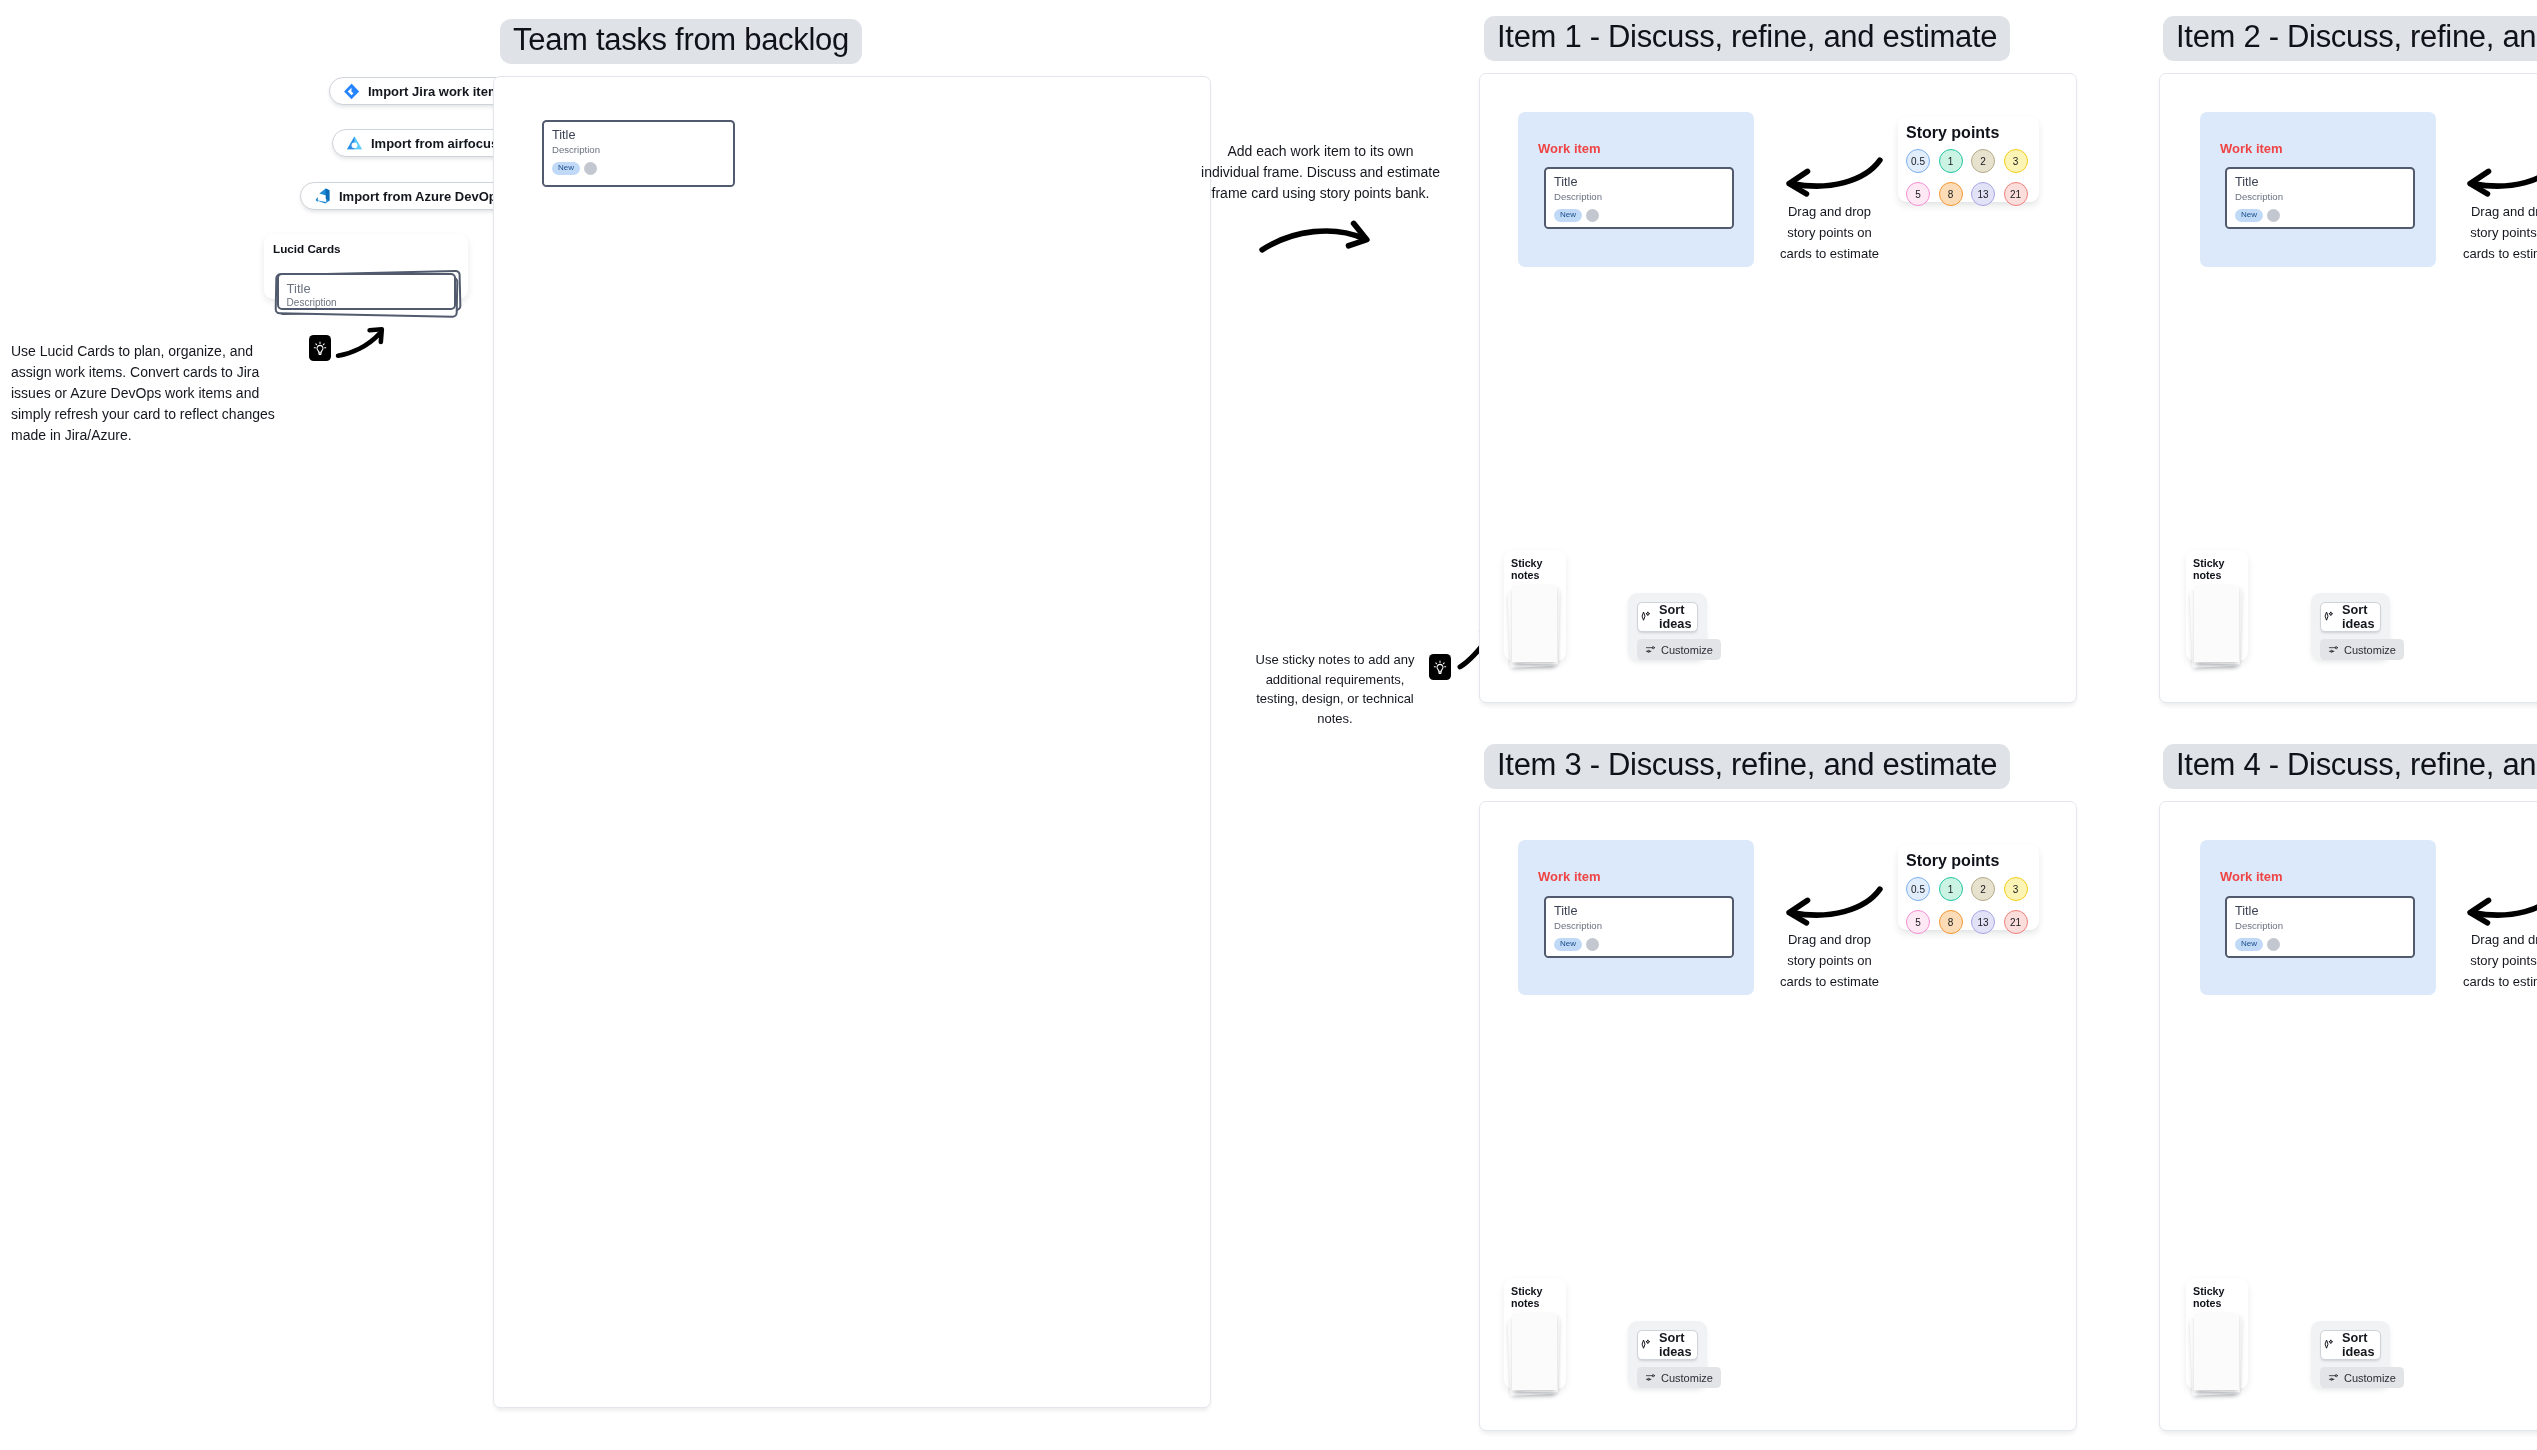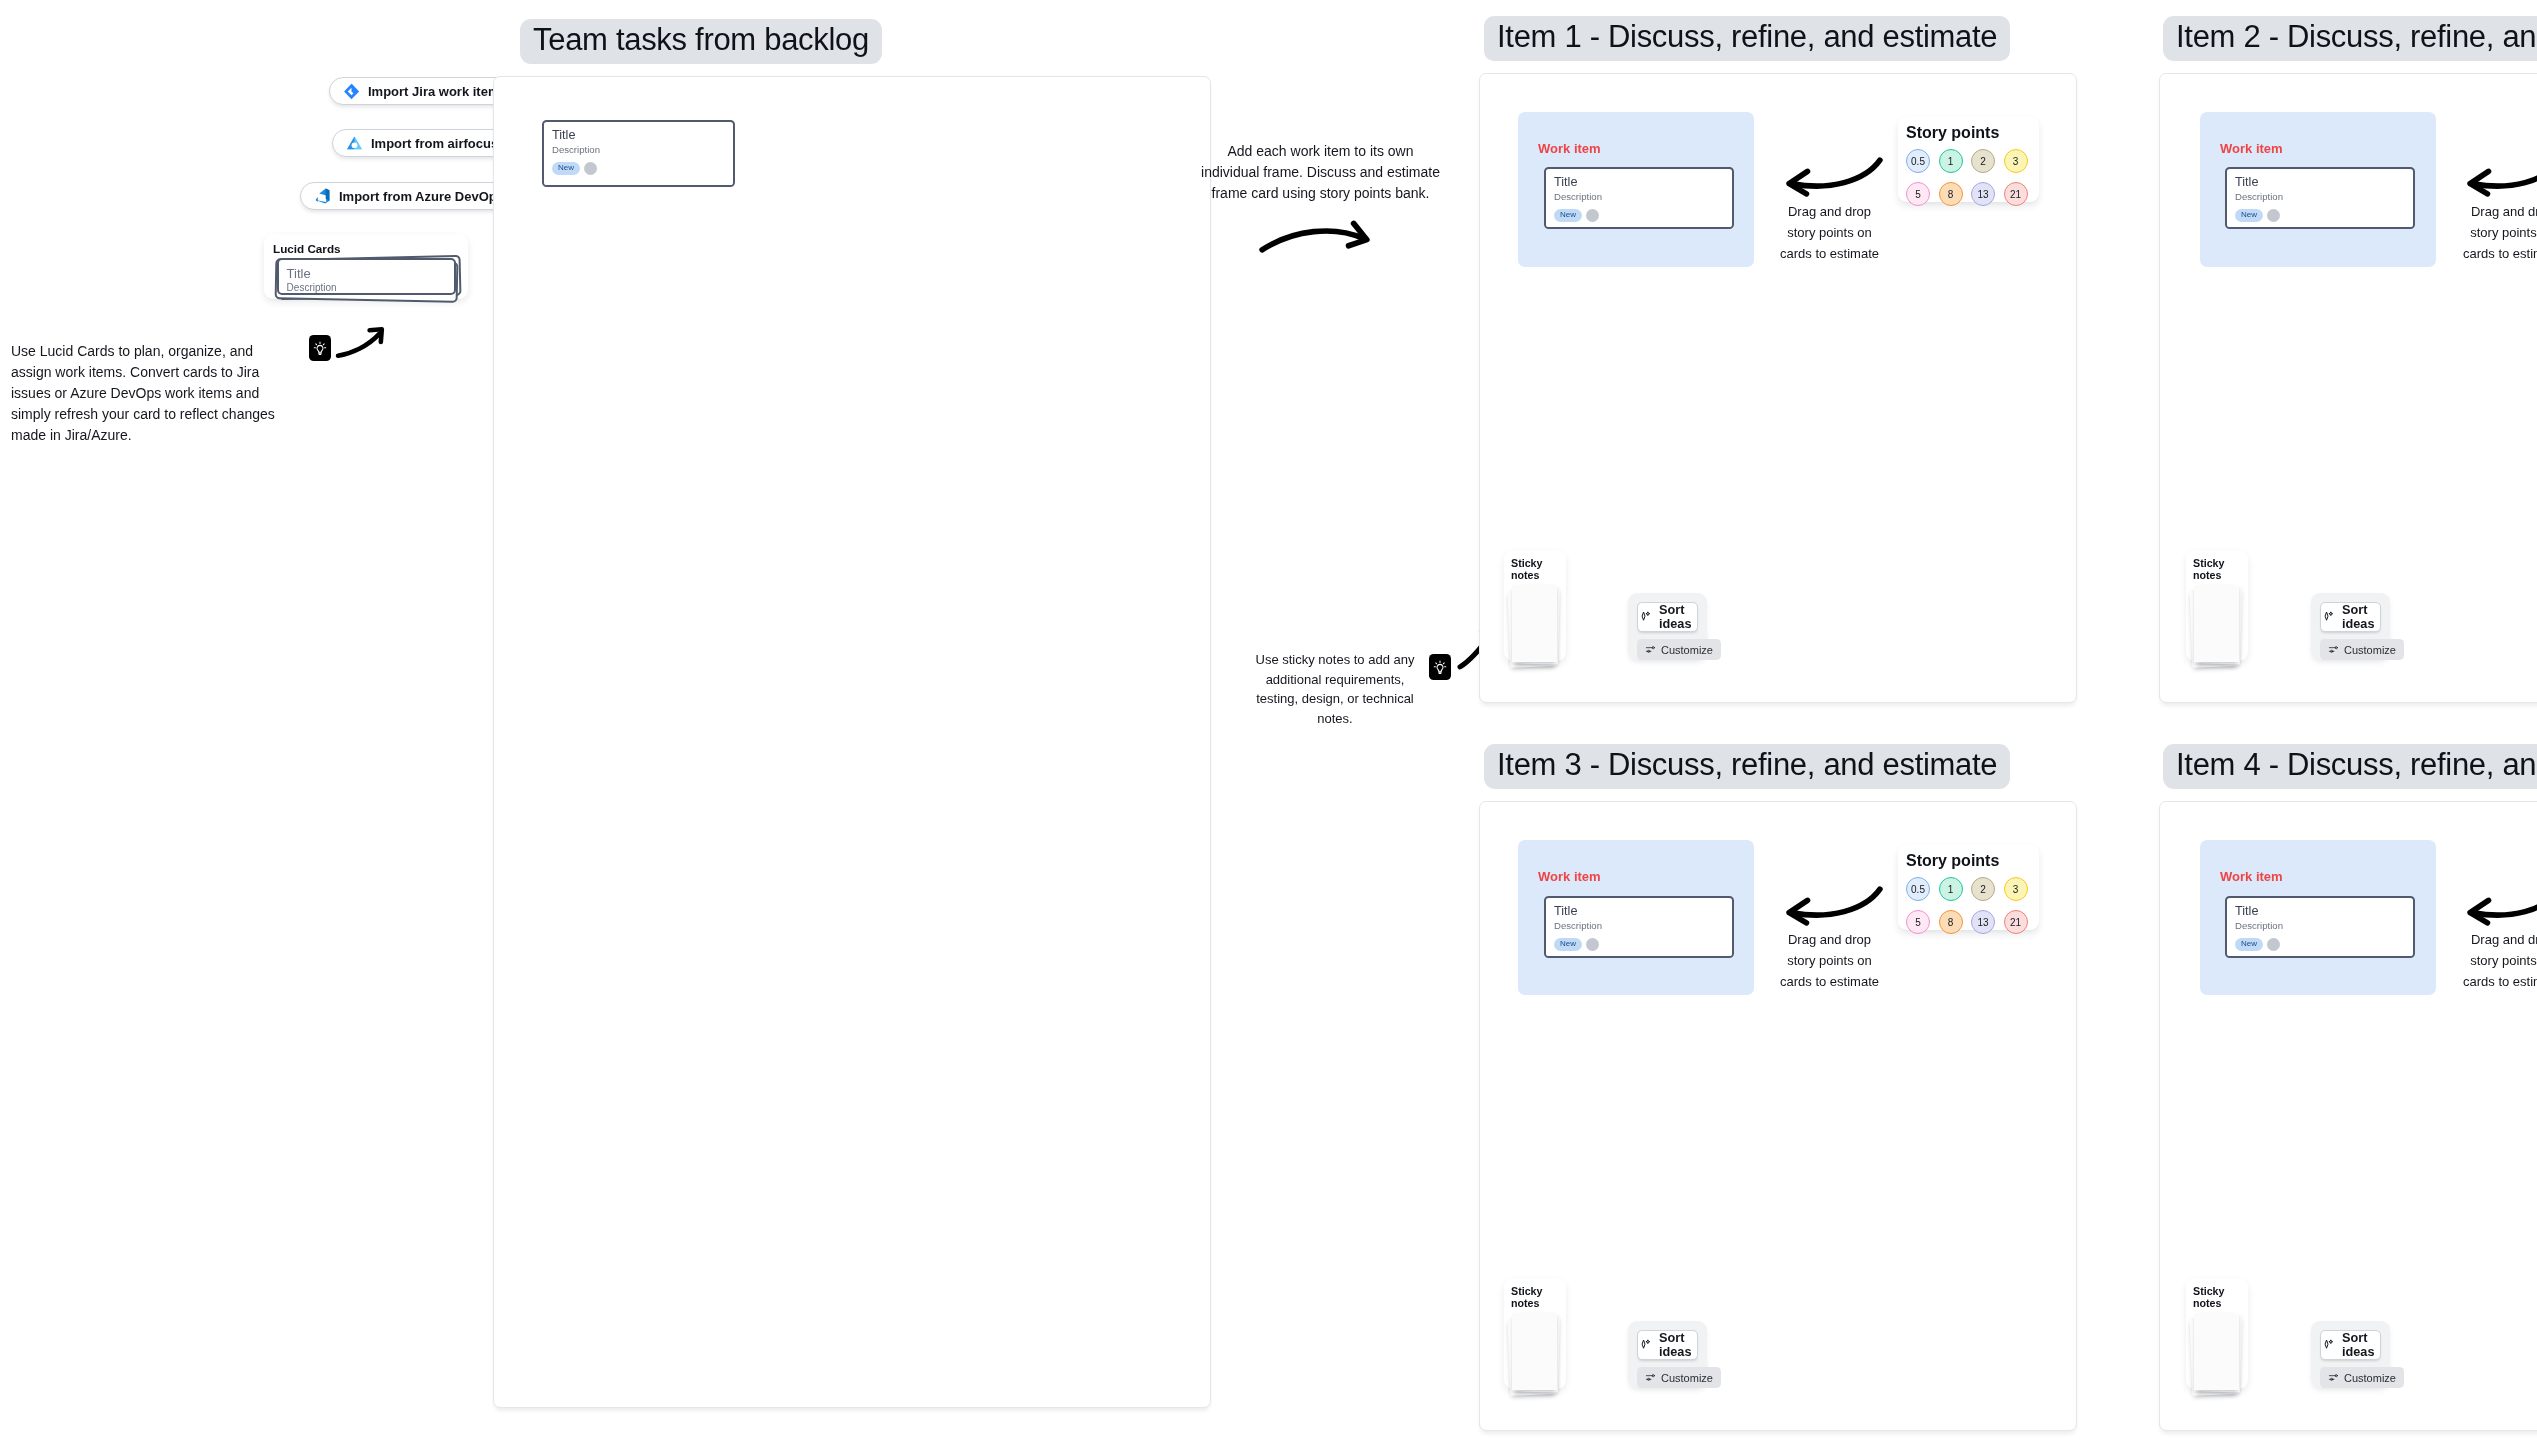--- a/index.html
+++ b/index.html
@@ -53,21 +53,21 @@
 
   
   .lc-panel{
     position:absolute;
     background:#fff;
     border-radius:9px;
     box-shadow:0 3px 8px -2px rgba(20,25,40,.16);
     padding:8px 9px 11px 9px;
     box-sizing:border-box;
   }
-  .lc-panel-title{font-size:11.7px;font-weight:700;color:#10121a;margin-bottom:3px;}
+  .lc-panel-title{font-size:11.7px;font-weight:700;color:#10121a;margin-bottom:18px;}
 
   
   .card-stack{position:relative;}
   .card-ghost{
     position:absolute;
     border:2.5px solid #525b6d;
     border-radius:5px;
     background:#fff;
   }
   .lcard{
@@ -247,21 +247,21 @@
     <path d="M10 20.3h4M10.6 22.2h2.8"></path>
   </svg>
 </div>
 <div class="arrow" style="left:336px;top:325px;">
   <svg width="56" height="36" viewBox="0 0 110 70">
     <path d="M4 60 C30 56 62 42 86 16" stroke="#000" stroke-width="9" fill="none" stroke-linecap="round"></path>
     <path d="M66 10 L90 8 L88 33" stroke="#000" stroke-width="9" fill="none" stroke-linecap="round" stroke-linejoin="round"></path>
   </svg>
 </div>
 
-<div class="frame-title" style="left:520px;top:19px;">Team tasks from backlog</div>
+<div class="frame-title" style="left:500px;top:19px;">Team tasks from backlog</div>
 <div class="frame-box" style="left:493px;top:76px;width:716px;height:1330px;"></div>
 
 <div class="wcard" style="left:542px;top:120px;width:193px;height:67px;">
   <div class="t">Title</div>
   <div class="d">Description</div>
   <div class="chips">
     <span class="chip-new">New</span>
     <span class="chip-av"></span>
   </div>
 </div>

